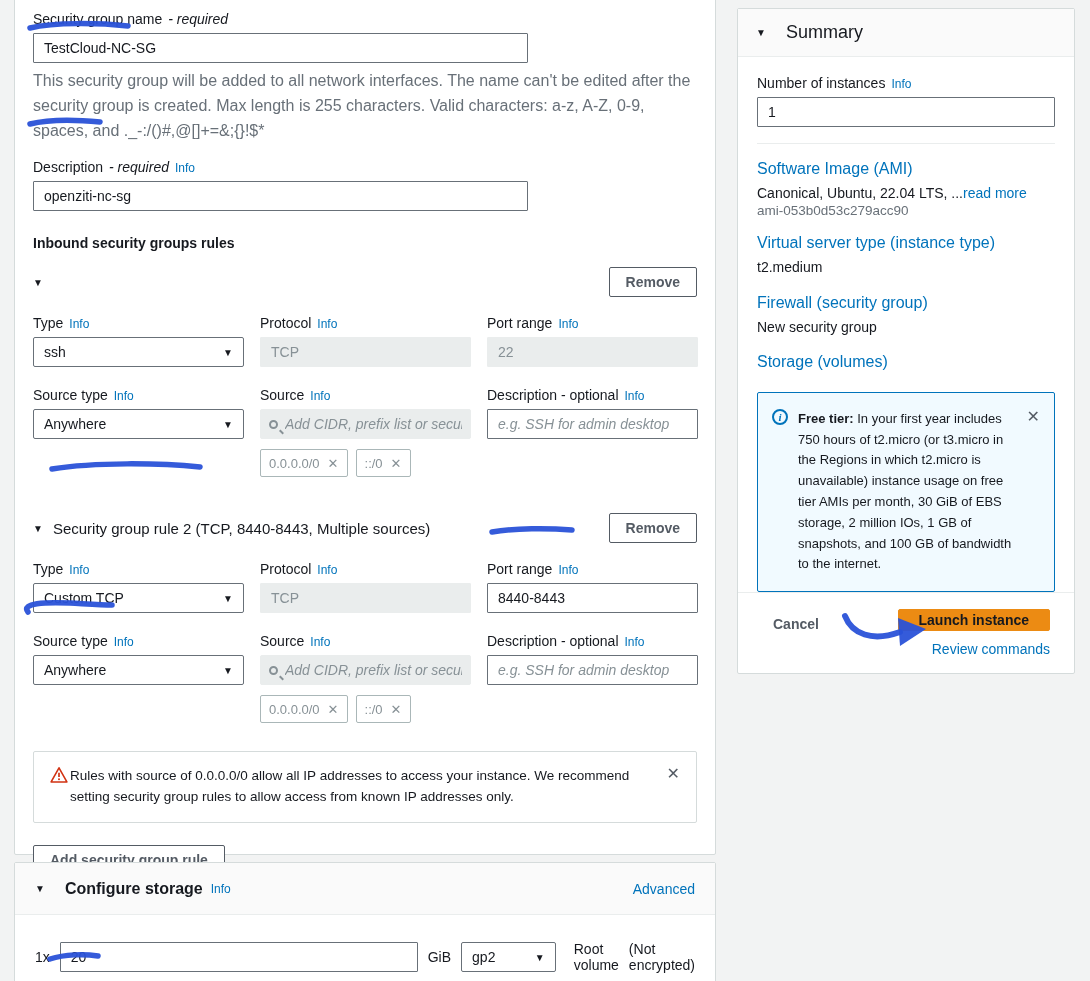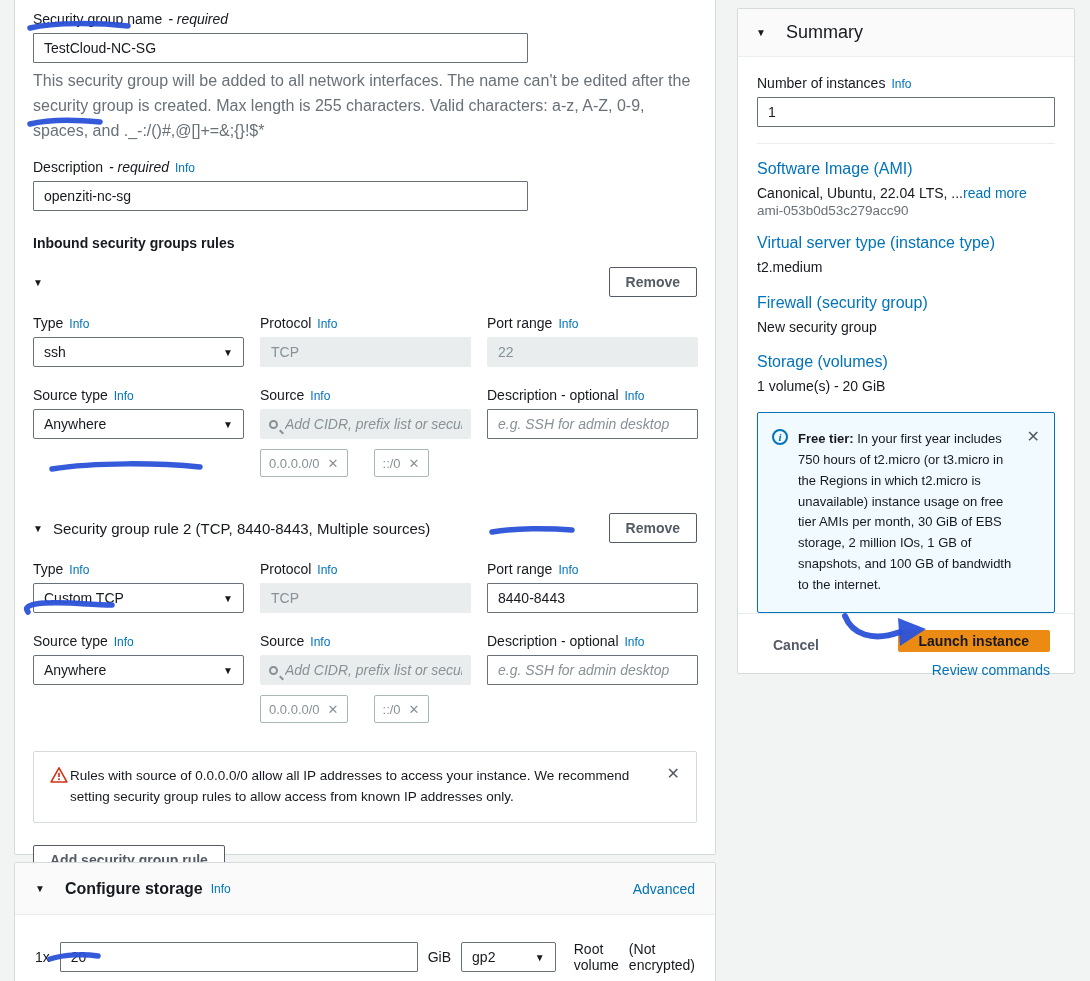--- a/index.html
+++ b/index.html
@@ -31,21 +31,21 @@
     color:#545b64; font-weight:bold; font-size:14px; padding:0 16px; cursor:pointer;
     font-family:inherit; }
   .search-box { height:30px; background:#eaeded; border:1px solid #eaeded; border-radius:2px;
     display:flex; align-items:center; padding:0 8px; gap:7px; }
   .search-box input { border:none; background:transparent; outline:none; width:100%;
     font:14px "Liberation Sans","DejaVu Sans",sans-serif; color:#16191f; }
   .search-box input::placeholder { color:#879196; font-style:italic; }
   .mag { width:9px; height:9px; border:2px solid #879196; border-radius:50%; position:relative; flex:0 0 auto; }
   .mag::after { content:""; position:absolute; width:5px; height:2px; background:#879196;
     transform:rotate(45deg); left:8px; top:9px; }
-  .chip-row { display:flex; gap:26px; margin-top:10px; }
+  .chip-row { display:flex; gap:8px; margin-top:10px; }
   .chip { border:1px solid #aab7b8; border-radius:2px; height:28px; display:inline-flex;
     align-items:center; gap:8px; padding:0 8px; color:#879196; font-size:13px; background:#fff; }
   .chip .x { color:#879196; font-size:13px; cursor:pointer; }
 
   
   .section-heading { font-weight:bold; font-size:14px; margin-top:24px; }
   .rule-head { display:flex; align-items:center; margin-top:16px; }
   .tri { font-size:10px; color:#16191f; margin-right:10px; cursor:pointer; }
   .rule-title { font-size:15px; color:#16191f; }
   .rule-head .btn-secondary { margin-left:auto; }
@@ -330,21 +330,20 @@
       <div class="sum-val">t2.medium</div>
     </div>
 
     <div class="sum-group">
       <span class="sum-link">Firewall (security group)</span>
       <div class="sum-val">New security group</div>
     </div>
 
     <div class="sum-group">
       <span class="sum-link">Storage (volumes)</span>
-      <div class="sum-val">1 volume(s) - 20 GiB</div>
     </div>
 
     <div class="freetier">
       <span class="icircle">i</span>
       <div class="txt"><b>Free tier:</b><span> In your first year includes 750 hours of t2.micro (or t3.micro in the Regions in which t2.micro is unavailable) instance usage on free tier AMIs per month, 30 GiB of EBS storage, 2 million IOs, 1 GB of snapshots, and 100 GB of bandwidth to the internet.</span></div>
       <span class="close-x">✕</span>
     </div>
   </div>
 
   <div class="sum-footer">

